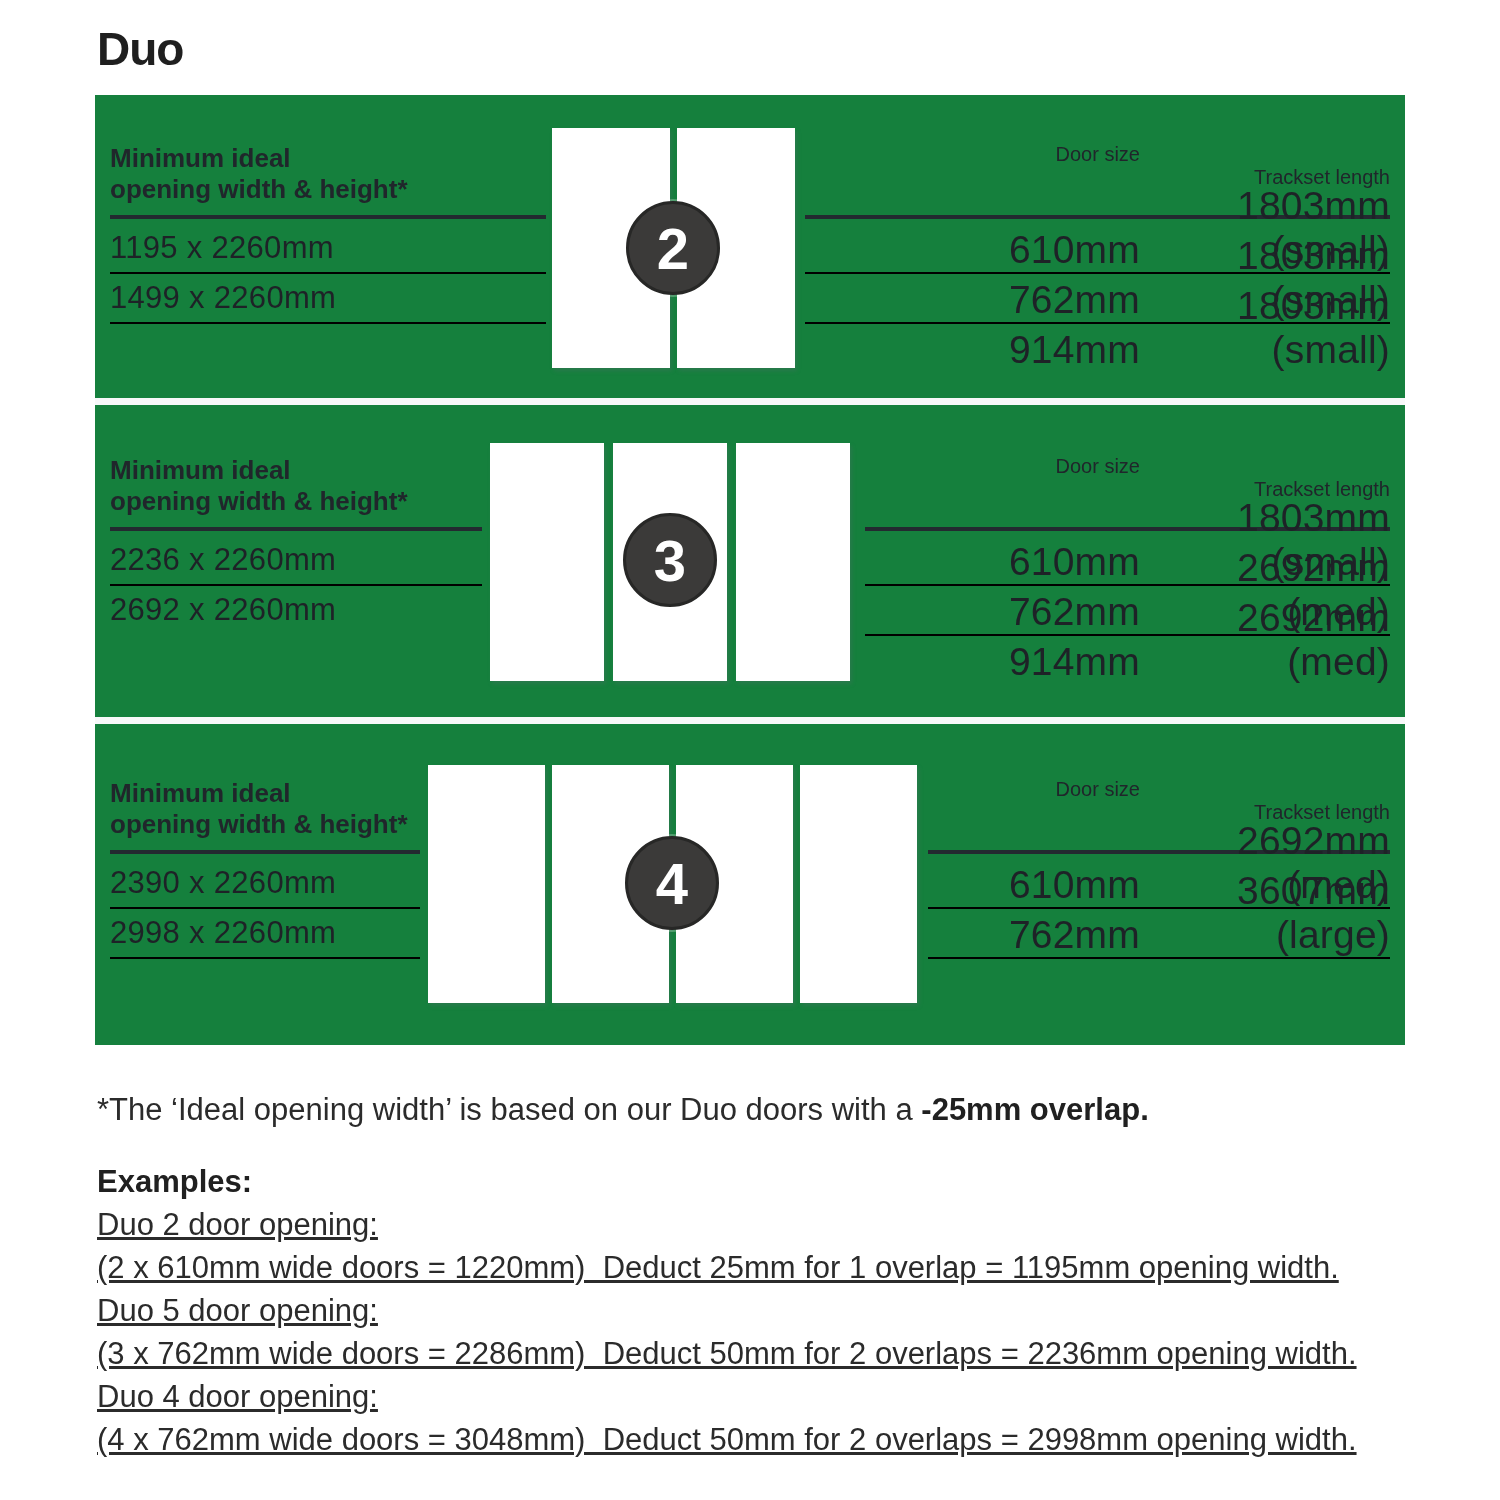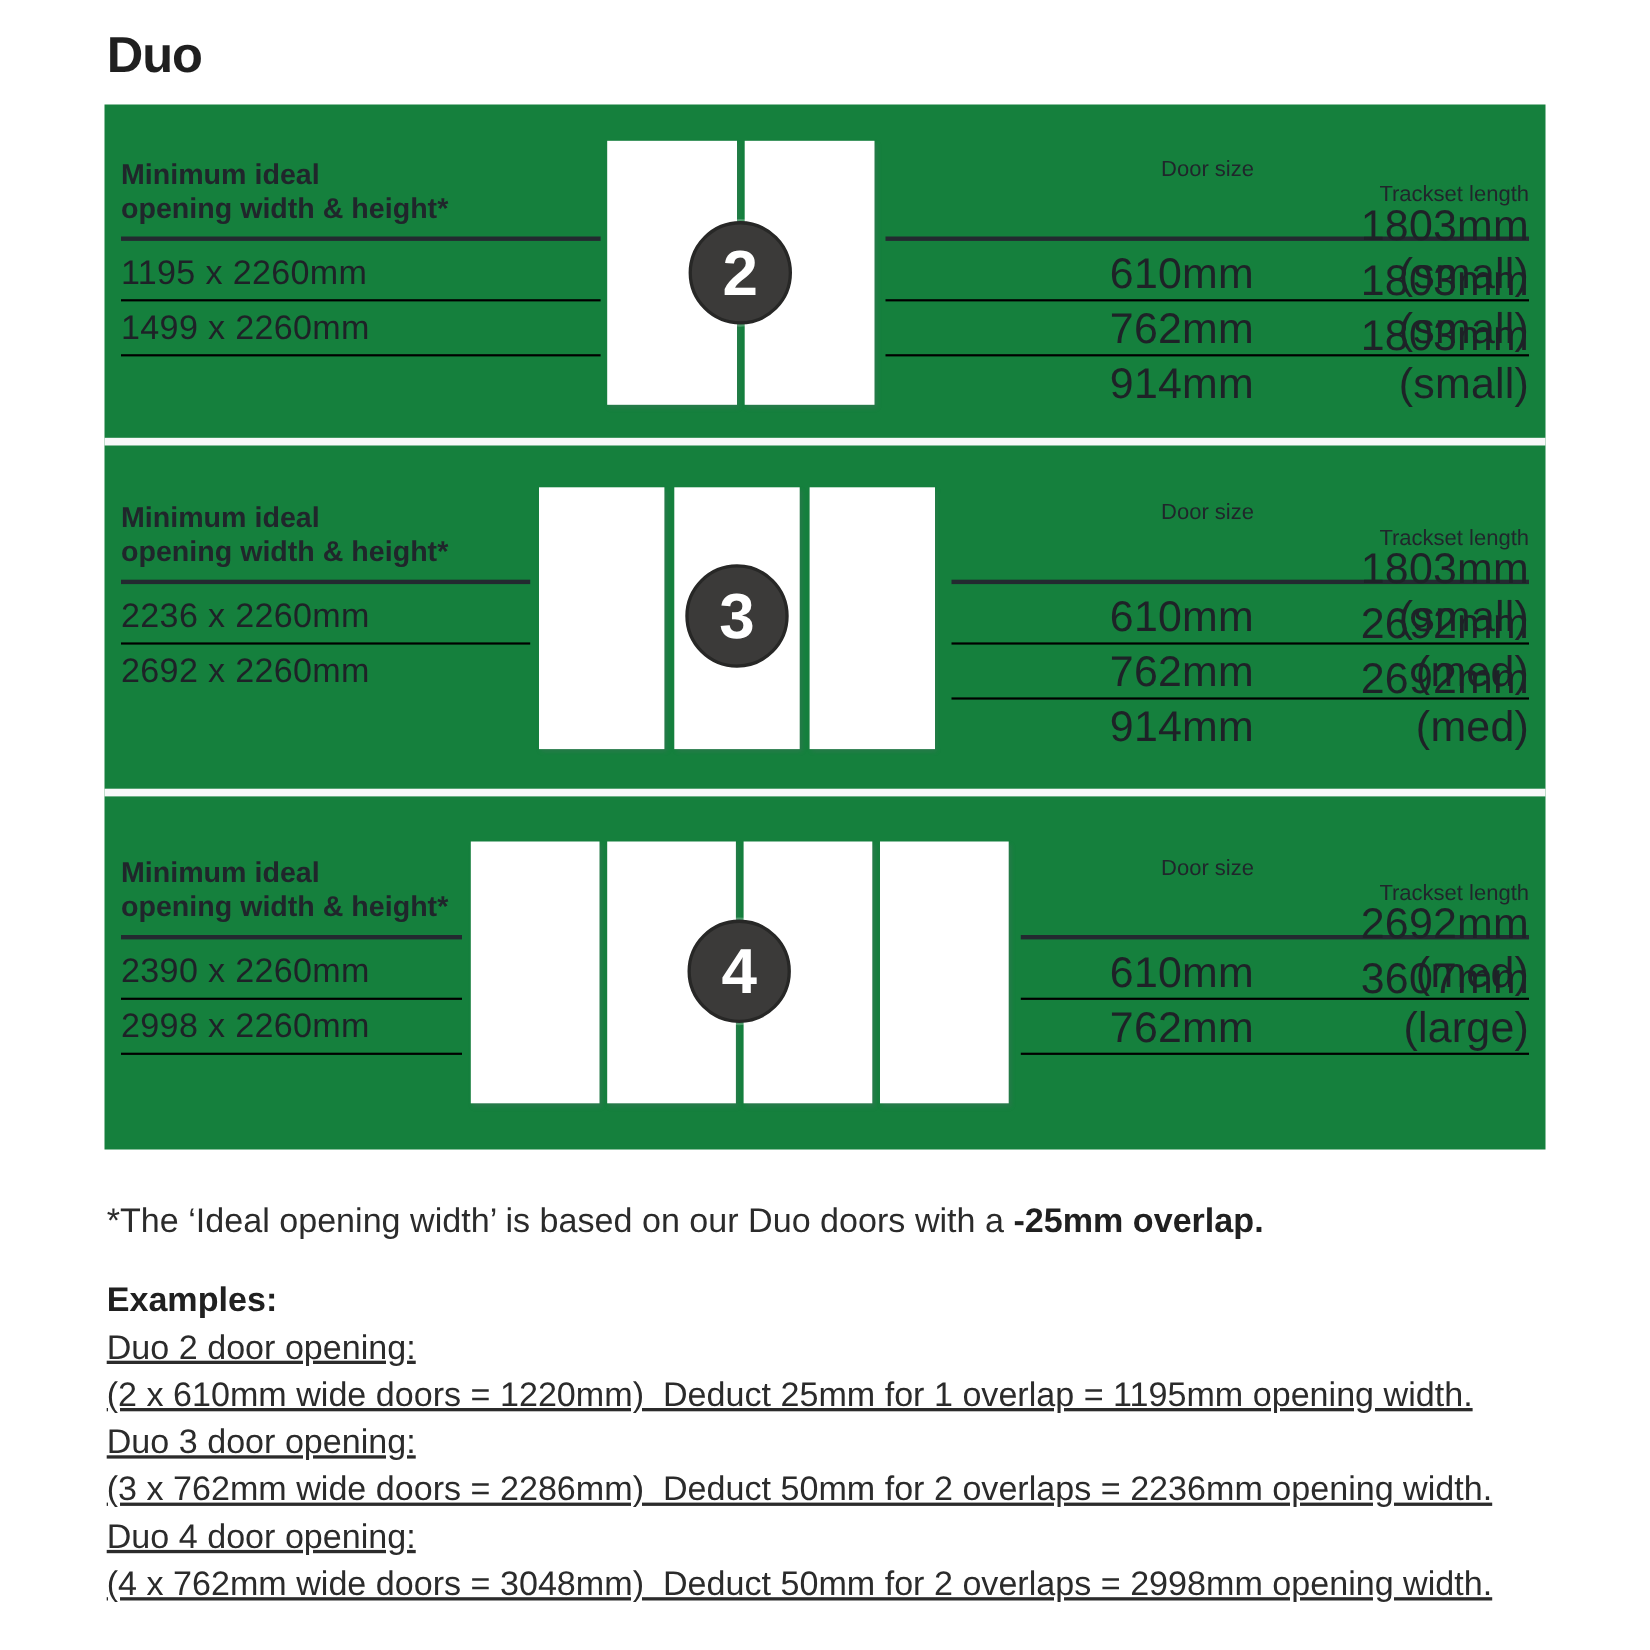--- a/index.html
+++ b/index.html
@@ -192,19 +192,19 @@
   </div>
 
   <div class="footnote">
     <span>*The ‘Ideal opening width’ is based on our Duo doors with a </span><span class="fn-bold">-25mm overlap.</span>
   </div>
 
   <div class="examples">
     <div class="ex-h">Examples:</div>
     <div class="ex-line">Duo 2 door opening:</div>
     <div class="ex-line">(2 x 610mm wide doors = 1220mm)  Deduct 25mm for 1 overlap = 1195mm opening width.</div>
-    <div class="ex-line">Duo 3 door opening:</div>
+    <div class="ex-line">Duo 5 door opening:</div>
     <div class="ex-line">(3 x 762mm wide doors = 2286mm)  Deduct 50mm for 2 overlaps = 2236mm opening width.</div>
     <div class="ex-line">Duo 4 door opening:</div>
     <div class="ex-line">(4 x 762mm wide doors = 3048mm)  Deduct 50mm for 2 overlaps = 2998mm opening width.</div>
   </div>
 
 </div>
 
 </body></html>

